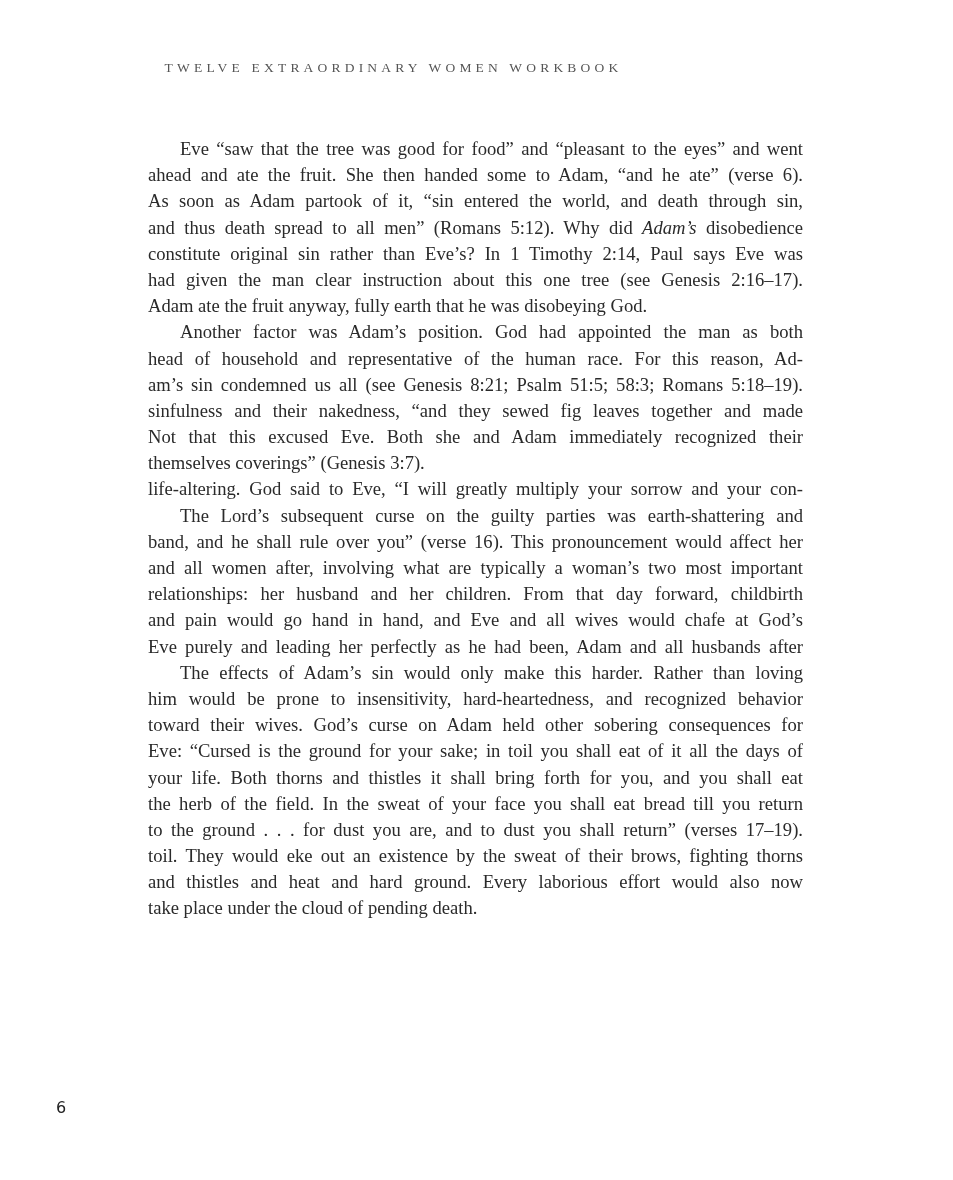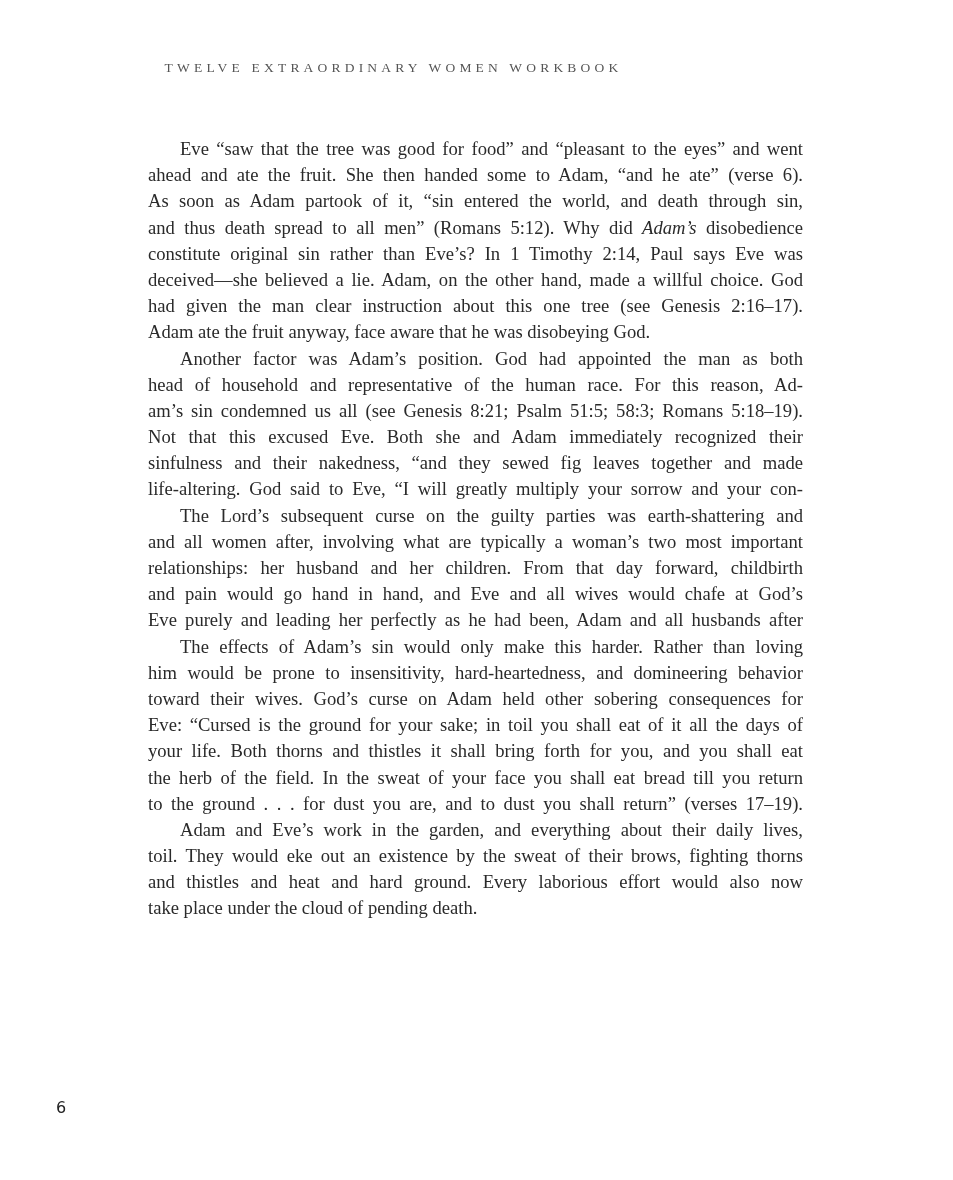--- a/index.html
+++ b/index.html
@@ -30,53 +30,53 @@
 <div class="header">TWELVE EXTRAORDINARY WOMEN WORKBOOK</div>
 
 <div class="body-text">
 
   <div>
     <div class="line indent">Eve “saw that the tree was good for food” and “pleasant to the eyes” and went</div>
     <div class="line">ahead and ate the fruit. She then handed some to Adam, “and he ate” (verse 6).</div>
     <div class="line">As soon as Adam partook of it, “sin entered the world, and death through sin,</div>
     <div class="line"><span>and thus death spread to all men” (Romans 5:12). Why did </span><em>Adam’s</em><span> disobedience</span></div>
     <div class="line">constitute original sin rather than Eve’s? In 1 Timothy 2:14, Paul says Eve was</div>
-    <div class="line">deceived—she believed a lie. Adam, on the other hand, made a willful choice. God</div>
     <div class="line">had given the man clear instruction about this one tree (see Genesis 2:16–17).</div>
-    <div class="line last">Adam ate the fruit anyway, face aware that he was disobeying God.</div>
+    <div class="line last">Adam ate the fruit anyway, fully earth that he was disobeying God.</div>
   </div>
 
   <div>
     <div class="line indent">Another factor was Adam’s position. God had appointed the man as both</div>
     <div class="line">head of household and representative of the human race. For this reason, Ad-</div>
     <div class="line">am’s sin condemned us all (see Genesis 8:21; Psalm 51:5; 58:3; Romans 5:18–19).</div>
+    <div class="line">sinfulness and their nakedness, “and they sewed fig leaves together and made</div>
     <div class="line">Not that this excused Eve. Both she and Adam immediately recognized their</div>
-    <div class="line">sinfulness and their nakedness, “and they sewed fig leaves together and made</div>
+    <div class="line last">themselves coverings” (Genesis 3:7).</div>
   </div>
 
   <div>
     <div class="line">life-altering. God said to Eve, “I will greatly multiply your sorrow and your con-</div>
     <div class="line indent">The Lord’s subsequent curse on the guilty parties was earth-shattering and</div>
+    <div class="line">band, and he shall rule over you” (verse 16). This pronouncement would affect her</div>
     <div class="line">and all women after, involving what are typically a woman’s two most important</div>
     <div class="line">relationships: her husband and her children. From that day forward, childbirth</div>
     <div class="line">and pain would go hand in hand, and Eve and all wives would chafe at God’s</div>
   </div>
 
   <div>
     <div class="line">Eve purely and leading her perfectly as he had been, Adam and all husbands after</div>
     <div class="line indent">The effects of Adam’s sin would only make this harder. Rather than loving</div>
-    <div class="line">him would be prone to insensitivity, hard-heartedness, and domineering behavior</div>
+    <div class="line">him would be prone to insensitivity, hard-heartedness, and recognized behavior</div>
     <div class="line">toward their wives. God’s curse on Adam held other sobering consequences for</div>
     <div class="line">Eve: “Cursed is the ground for your sake; in toil you shall eat of it all the days of</div>
     <div class="line">your life. Both thorns and thistles it shall bring forth for you, and you shall eat</div>
     <div class="line">the herb of the field. In the sweat of your face you shall eat bread till you return</div>
     <div class="line">to the ground . . . for dust you are, and to dust you shall return” (verses 17–19).</div>
   </div>
 
   <div>
-    <div class="line indent">Adam and Eve’s work in the garden, and everything about their daily lives,</div>
     <div class="line">toil. They would eke out an existence by the sweat of their brows, fighting thorns</div>
     <div class="line">and thistles and heat and hard ground. Every laborious effort would also now</div>
     <div class="line last">take place under the cloud of pending death.</div>
   </div>
 </div>
 
 <div class="page-number">6</div>
 
 </body></html>

